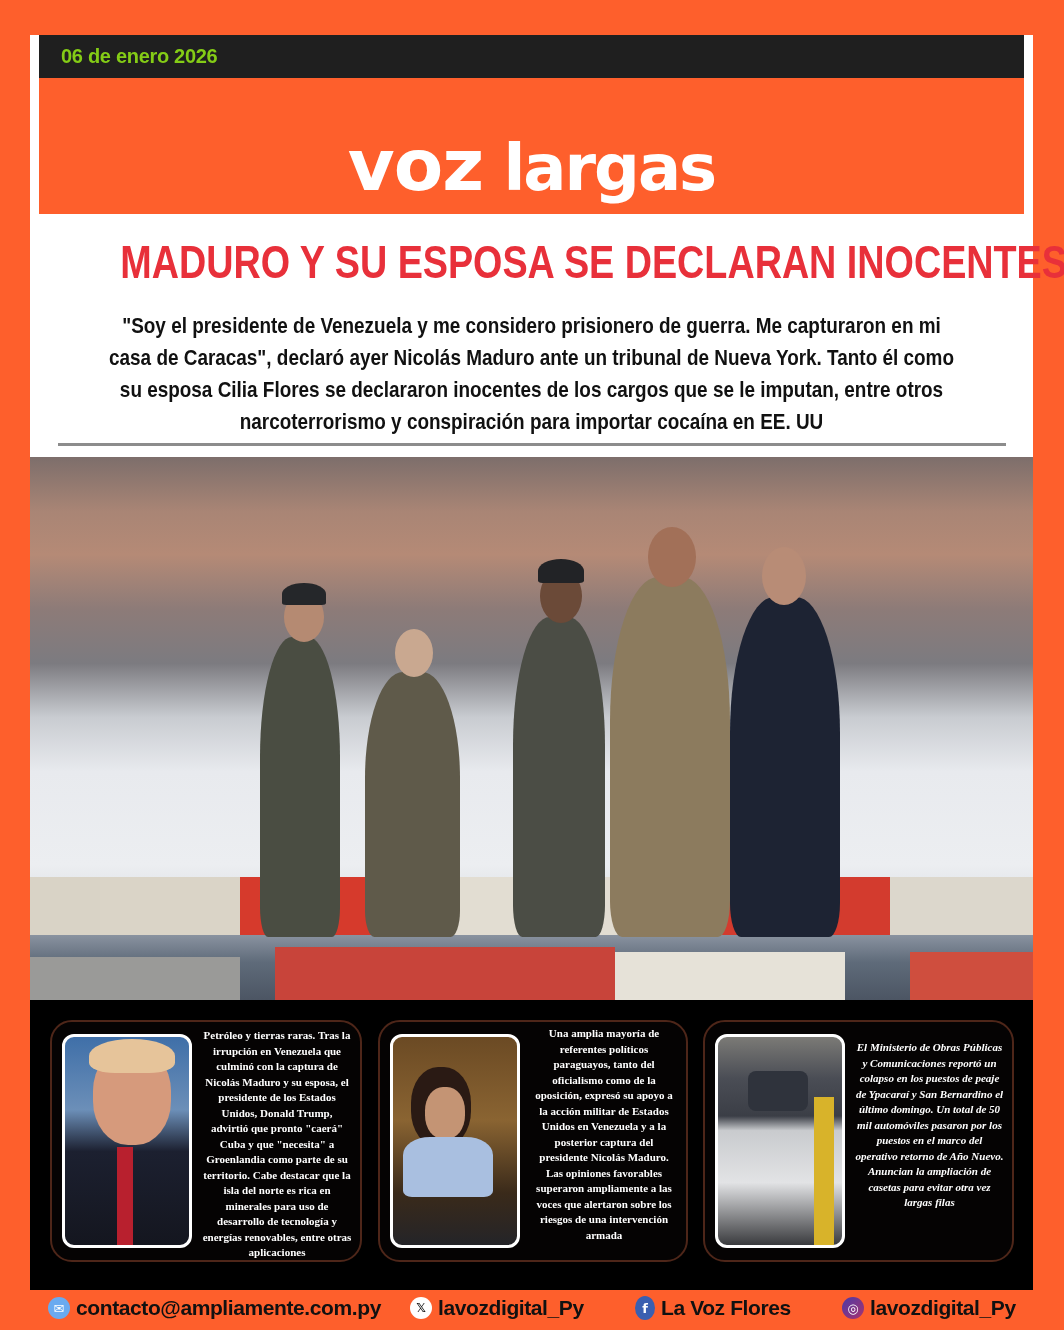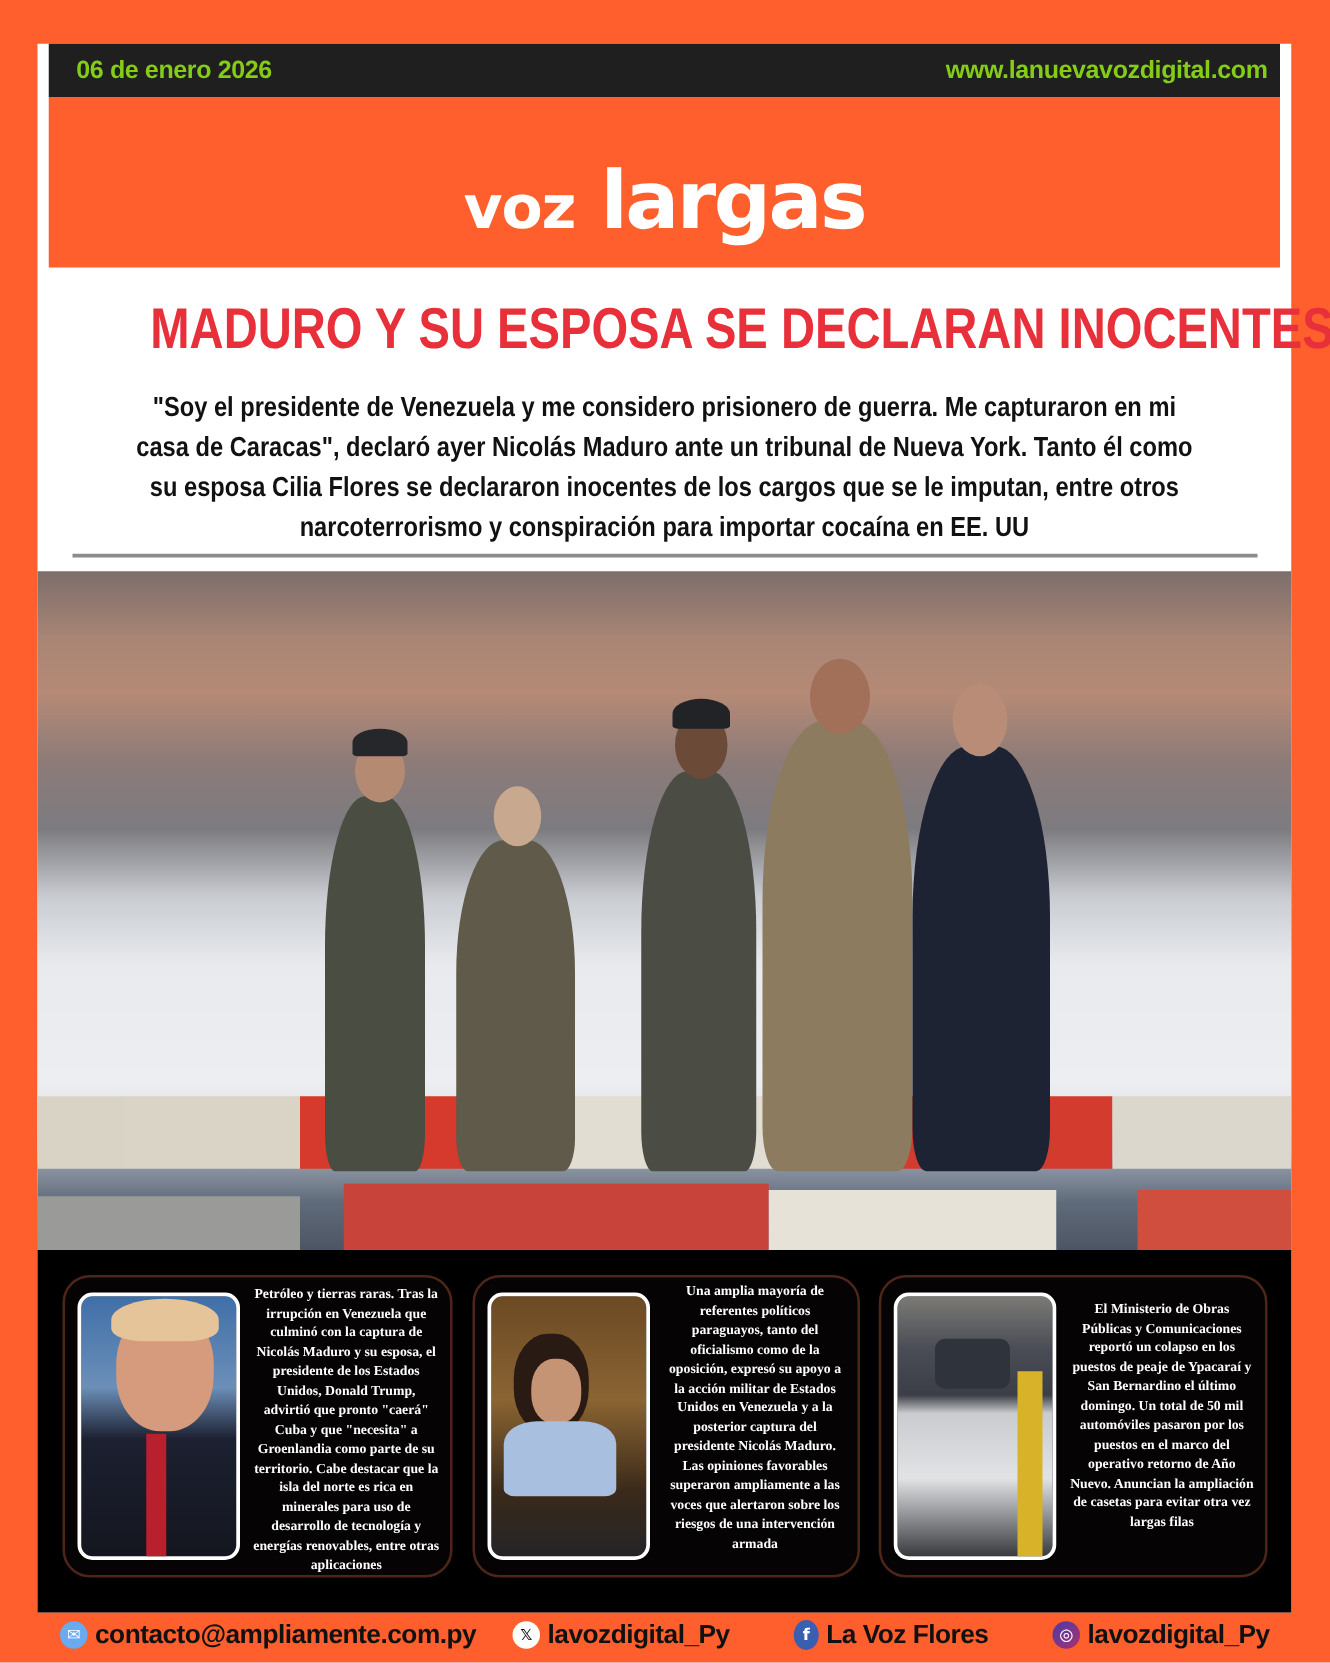--- a/index.html
+++ b/index.html
@@ -10,21 +10,21 @@
 
     .datebar { position: absolute; left: 39px; top: 35px; width: 985px; height: 43px; background: #1f1f1f;
       display: flex; justify-content: space-between; align-items: center; padding: 0 10px 0 22px; }
     .datebar span { color: #84cc16; font-family: "Liberation Sans", sans-serif; font-weight: bold; font-size: 20px; letter-spacing: -0.3px; }
 
     .masthead { position: absolute; left: 39px; top: 78px; width: 985px; height: 136px; background: #fe5f2c; }
     .logo-line1 { position: absolute; left: 0; width: 100%; top: 4px; text-align: center; color: #ffffff;
       font-family: "DejaVu Sans", sans-serif; font-size: 44px; font-weight: bold; letter-spacing: -1px; }
     .logo-line2 { position: absolute; left: 0; width: 100%; top: 48px; text-align: center; color: #ffffff;
       font-family: "DejaVu Sans", sans-serif; font-size: 64px; font-weight: bold; letter-spacing: -2px; line-height: 1.1; }
-    .logo-line2 .voz { font-size: 48px; letter-spacing: -1px; }
+    .logo-line2 .voz { font-size: 72px; letter-spacing: -1px; }
 
     .headline { position: absolute; left: 30px; top: 238px; width: 1003px; text-align: center; color: #e8303a;
       font-family: "Liberation Sans", sans-serif; font-weight: bold; font-size: 46px; line-height: 1.05;
       transform: scaleX(0.82); transform-origin: center; white-space: nowrap; }
     .lede { position: absolute; left: 40px; top: 310px; width: 983px; text-align: center; color: #111111;
       font-family: "Liberation Sans", sans-serif; font-weight: bold; font-size: 22px; line-height: 32px; }
     .lede p { transform: scaleX(0.86); transform-origin: center; }
     .rule { position: absolute; left: 58px; top: 443px; width: 948px; height: 3px; background: #8c8c8c; }
 
     .photo { position: absolute; left: 30px; top: 457px; width: 1003px; height: 543px; overflow: hidden;
@@ -45,21 +45,20 @@
       font-family: "DejaVu Sans", sans-serif; font-weight: bold; font-size: 13px; }
     .f-text { color: #111111; font-family: "Liberation Sans", sans-serif; font-weight: bold; font-size: 21px; letter-spacing: -0.4px; }
   </style>
 </head>
 <body>
 
 <div class="frame"></div>
 
 <div class="datebar">
   <span>06 de enero 2026</span>
-  <span>www.lanuevavozdigital.com</span>
 </div>
 
 <div class="masthead">
   <div class="logo-line2">
     <span class="voz">voz</span>
     <span>largas</span>
   </div>
 </div>
 
 <div class="headline">MADURO Y SU ESPOSA SE DECLARAN INOCENTES</div>
@@ -118,21 +117,21 @@
     <div style="position:absolute;left:10px;top:100px;width:90px;height:60px;border-radius:30% 30% 10% 10%;background:#a9bfe0;"></div>
   </div>
   <div class="card-text" style="left:150px;top:4px;">Una amplia mayoría de referentes políticos paraguayos, tanto del oficialismo como de la oposición, expresó su apoyo a la acción militar de Estados Unidos en Venezuela y a la posterior captura del presidente Nicolás Maduro. Las opiniones favorables superaron ampliamente a las voces que alertaron sobre los riesgos de una intervención armada</div>
 </div>
 
 <div class="card" style="left:703px;width:311px;">
   <div class="card-photo" style="background:linear-gradient(180deg,#7b7a76 0%,#4a4d55 20%,#3b3e46 38%,#c9cbce 45%,#e2e3e5 70%,#3a3b3e 100%);">
     <div style="position:absolute;left:30px;top:34px;width:60px;height:40px;border-radius:8px;background:#2f333c;"></div>
     <div style="position:absolute;left:96px;top:60px;width:20px;height:150px;background:#d8b32a;"></div>
   </div>
-  <div class="card-text" style="left:150px;top:18px;">El Ministerio de Obras Públicas y Comunicaciones reportó un colapso en los puestos de peaje de Ypacaraí y San Bernardino el último domingo. Un total de 50 mil automóviles pasaron por los puestos en el marco del operativo retorno de Año Nuevo. Anuncian la ampliación de casetas para evitar otra vez largas filas</div>
+  <div class="card-text" style="left:150px;top:18px;font-style:italic;">El Ministerio de Obras Públicas y Comunicaciones reportó un colapso en los puestos de peaje de Ypacaraí y San Bernardino el último domingo. Un total de 50 mil automóviles pasaron por los puestos en el marco del operativo retorno de Año Nuevo. Anuncian la ampliación de casetas para evitar otra vez largas filas</div>
 </div>
 
 <div class="footer">
   <div class="f-item" style="left:48px;">
     <span class="f-icon" style="background:#6aaaf0;color:#ffffff;">✉</span>
     <span class="f-text">contacto@ampliamente.com.py</span>
   </div>
   <div class="f-item" style="left:410px;">
     <span class="f-icon" style="background:#ffffff;color:#111111;font-size:12px;">𝕏</span>
     <span class="f-text">lavozdigital_Py</span>

